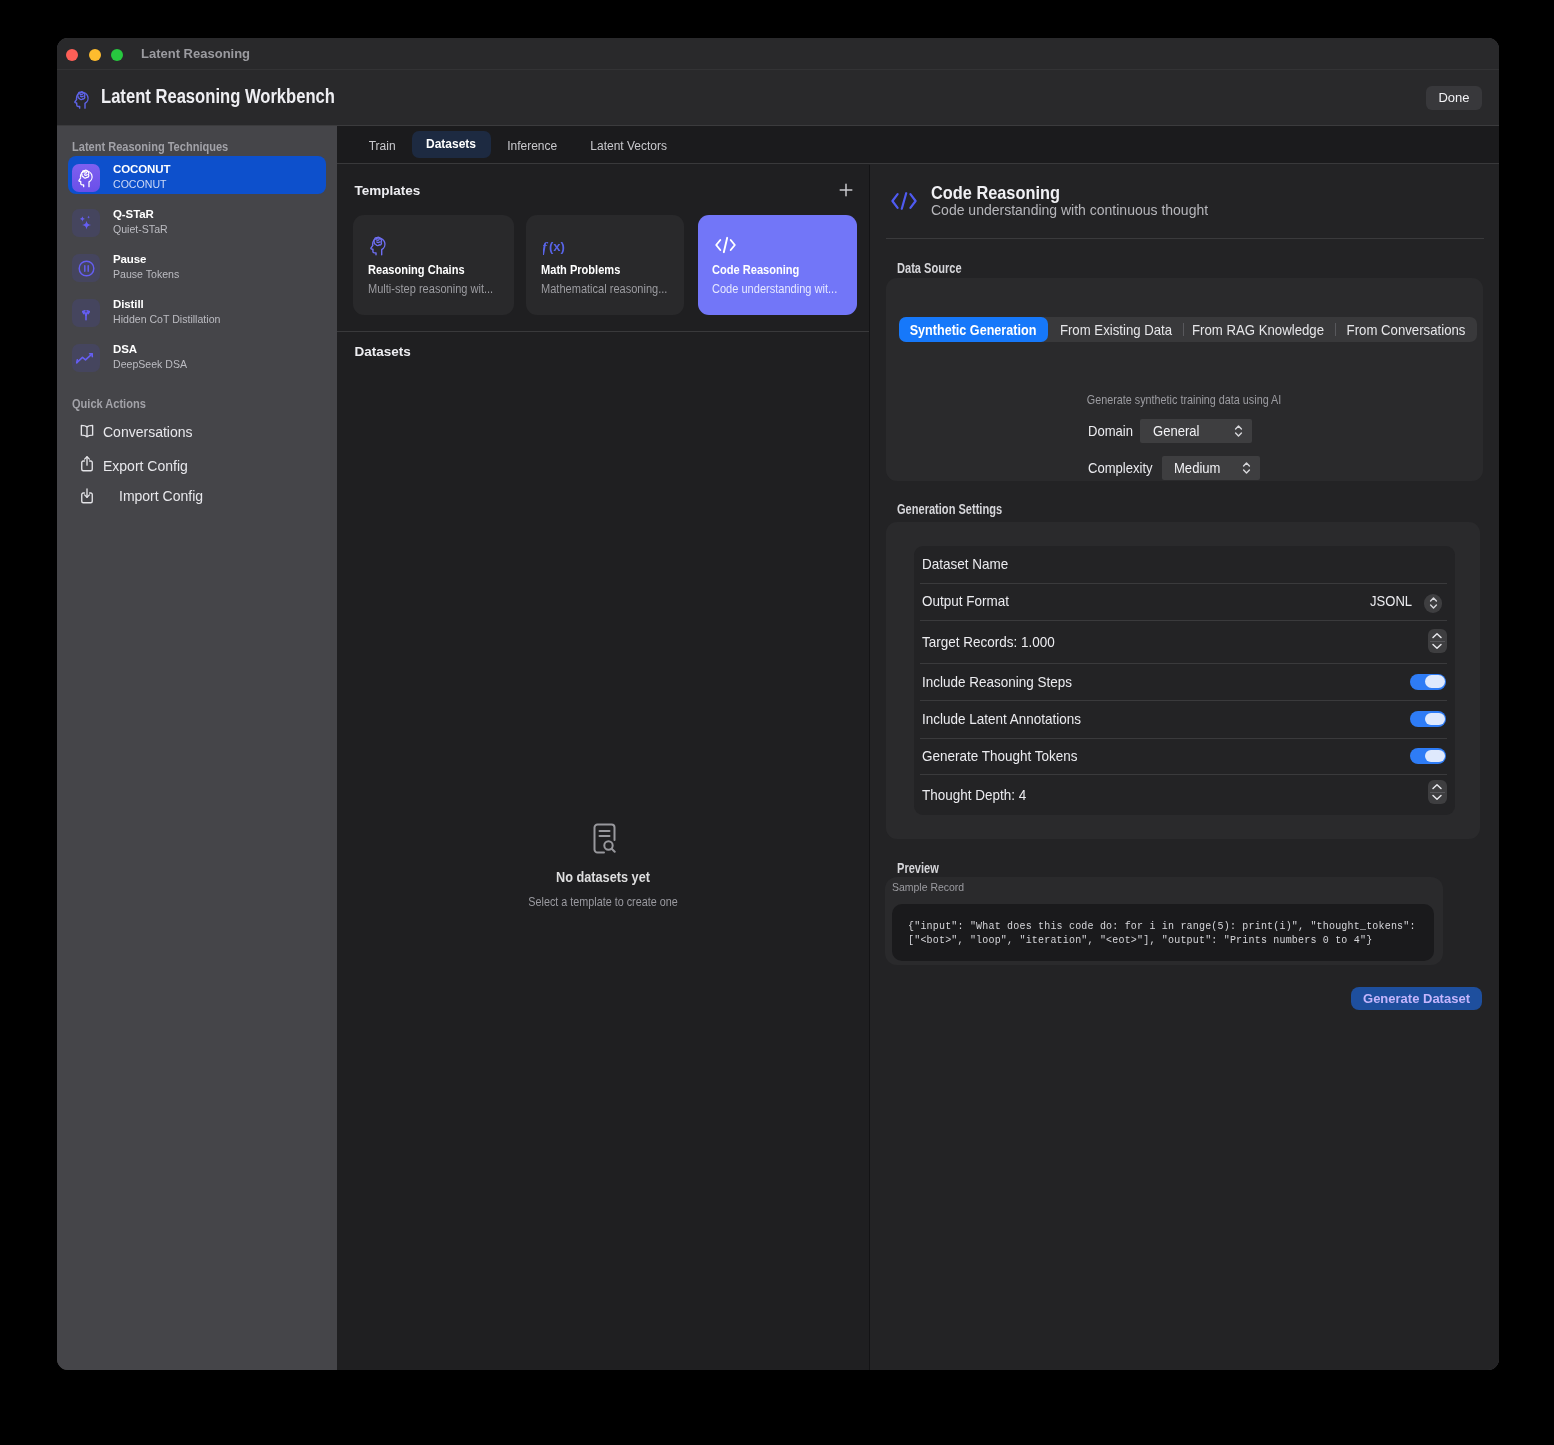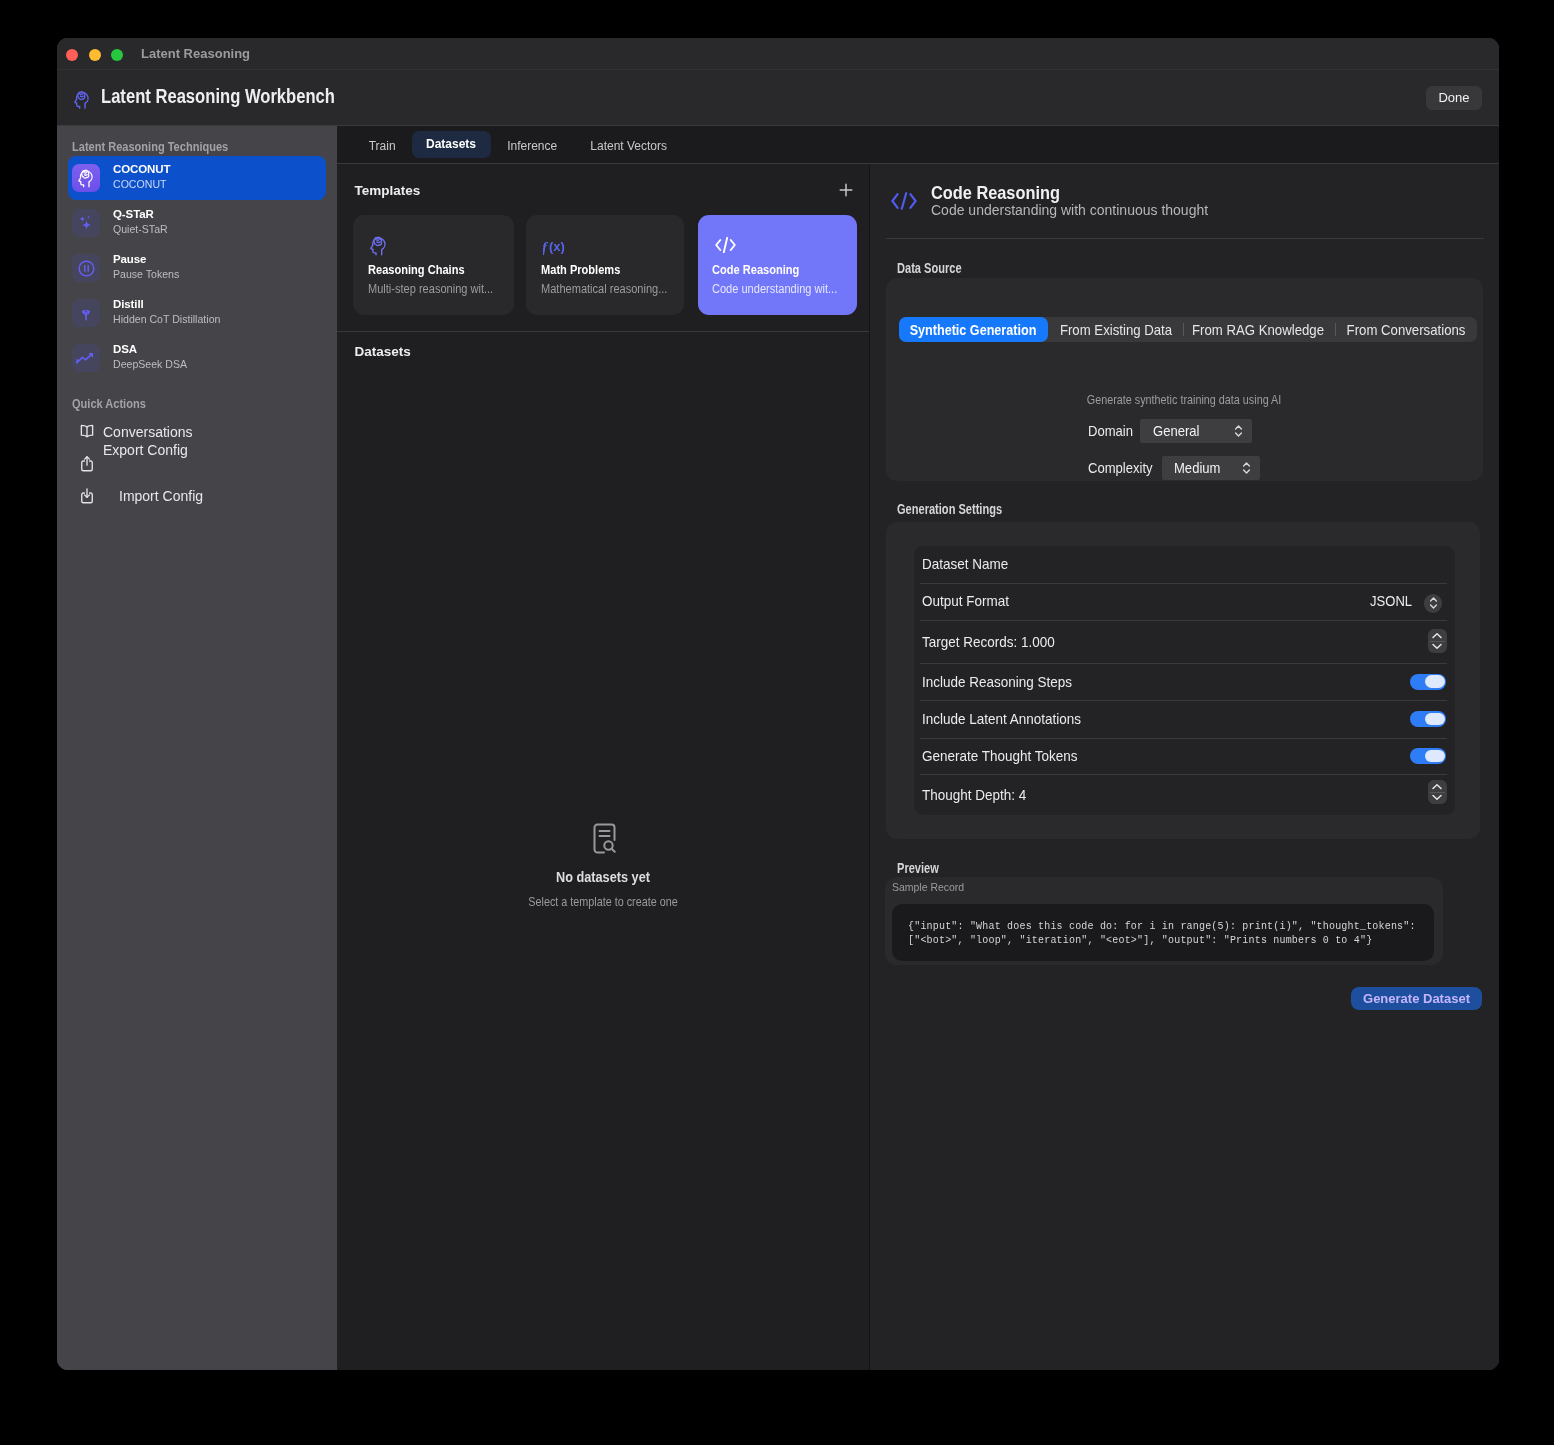--- a/index.html
+++ b/index.html
@@ -18,21 +18,21 @@
 .tl.y { left:32.4px; background:#febc2e; }
 .tl.g { left:54.4px; background:#27c83f; }
 .tbtitle { position:absolute; left:84px; top:8px; font-size:13px; font-weight:700; color:#9b9ba0; }
 .toolbar { position:absolute; left:0; top:31px; width:100%; height:57px; background:#29292b; border-top:1px solid #333335; border-bottom:1px solid #3b3b3d;}
 .appicon { position:absolute; left:17px; top:19px; }
 .bigtitle { position:absolute; left:44px; top:15px; font-size:20px; font-weight:700; color:#eeeef2; transform:scaleX(0.83); transform-origin:0 50%; white-space:pre;}
 .donebtn { position:absolute; right:17px; top:16px; width:56px; height:24px; background:#38383b; border-radius:6px; color:#f2f2f5; font-size:13px; text-align:center; line-height:24px; }
 
 .sidebar { position:absolute; left:0; top:88px; width:280px; height:1244px; background:#454549; }
 .sec-label { position:absolute; left:15px; font-size:12px; font-weight:700; color:#a2a2a8; transform:scaleX(0.92); transform-origin:0 50%; white-space:pre;}
-.srow { position:absolute; left:11px; width:258px; height:44px; border-radius:8px; }
+.srow { position:absolute; left:11px; width:258px; height:38px; border-radius:8px; }
 .srow.sel { background:#0d50cc; }
 .stile { position:absolute; left:4.4px; top:8px; width:28px; height:28px; border-radius:7px; }
 .stitle { position:absolute; left:45px; top:6.5px; font-size:11.5px; font-weight:700; color:#fff; letter-spacing:-0.1px; white-space:pre;}
 .ssub { position:absolute; left:45px; top:21.5px; font-size:11.5px; color:#bcbcc2; transform:scaleX(0.92); transform-origin:0 50%; white-space:pre;}
 .srow.sel .ssub { color:#cdd9f6; }
 .qicon { position:absolute; left:21px; width:18px; height:18px; }
 .qtext { position:absolute; left:46px; font-size:14px; color:#e8e8ec; line-height:18px; white-space:pre;}
 
 .middle { position:absolute; left:280px; top:88px; width:533px; height:1244px; background:#1f1f21; }
 .tabstrip { position:absolute; left:280px; top:88px; width:1162px; height:38px; background:#1b1b1d; border-bottom:1px solid #39393b; z-index:3; }
@@ -170,21 +170,21 @@
       </g>
     </svg>
   <div class="qtext" style="top:384.5px;">Conversations</div>
   <svg class="qicon" style="top:416.5px;" viewBox="0 0 24 24">
       <g fill="none" stroke="#e4e4e8" stroke-width="1.8" stroke-linecap="round" stroke-linejoin="round">
         <path d="M8.5 8H7a2 2 0 0 0-2 2v9a2 2 0 0 0 2 2h10a2 2 0 0 0 2-2v-9a2 2 0 0 0-2-2h-1.5"></path>
         <path d="M12 13.5V2.5"></path>
         <path d="M8.8 5.5L12 2.3l3.2 3.2"></path>
       </g>
     </svg>
-  <div class="qtext" style="top:403px;">Export Config</div>
+  <div class="qtext" style="top:419px;">Export Config</div>
   <svg class="qicon" style="top:448.5px;" viewBox="0 0 24 24">
       <g fill="none" stroke="#e4e4e8" stroke-width="1.8" stroke-linecap="round" stroke-linejoin="round">
         <path d="M8.5 8H7a2 2 0 0 0-2 2v9a2 2 0 0 0 2 2h10a2 2 0 0 0 2-2v-9a2 2 0 0 0-2-2h-1.5"></path>
         <path d="M12 2.5v11"></path>
         <path d="M8.8 10.5l3.2 3.2 3.2-3.2"></path>
       </g>
     </svg>
   <div class="qtext" style="top:449px;margin-left:16px;">Import Config</div>
 
   <div class="middle"></div>

